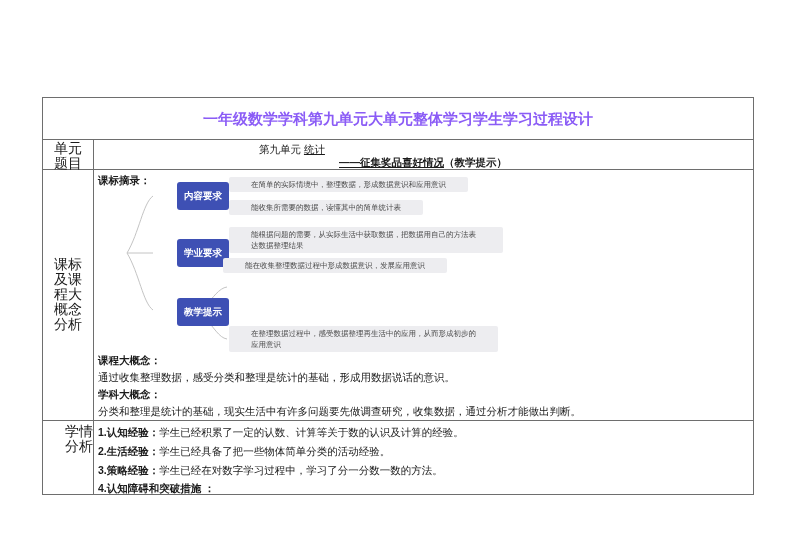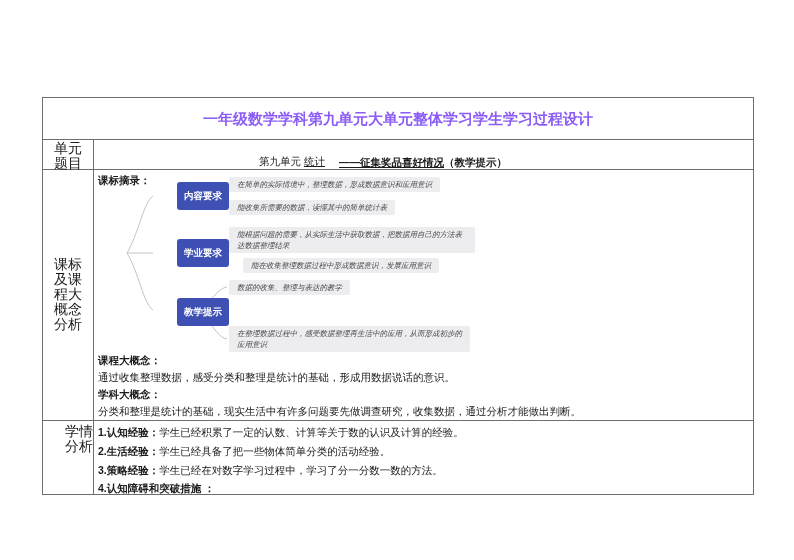--- a/index.html
+++ b/index.html
@@ -12,21 +12,21 @@
              text-align:center;font-size:15px;font-weight:bold;color:#8b5cf6;}
   .cell-label{position:absolute;left:0;width:50px;text-align:center;font-size:14px;line-height:15px;}
   .abs{position:absolute;}
   .small{font-size:10.5px;line-height:14px;}
   .bold{font-weight:bold;}
   .uline{text-decoration:underline;}
   .node-box{position:absolute;width:52px;height:28px;border-radius:3px;
             display:flex;align-items:center;justify-content:center;
             color:#ffffff;font-size:9.5px;font-weight:bold;margin-left:24px;}
   .bubble{position:absolute;font-size:7.5px;line-height:11px;color:#4a4a4a;
-          padding:2px 8px;border-radius:2px;white-space:nowrap;font-style:italic;}
+          padding:2px 22px;border-radius:2px;white-space:nowrap;}
   .bubble.wrap{white-space:normal;}
   .mm-svg{position:absolute;left:0;top:0;pointer-events:none;}
   .item-line{position:absolute;left:55px;font-size:10.5px;line-height:14px;white-space:nowrap;}
 </style>
 </head>
 <body>
 
 <div class="page">
   <div class="tbl">
 
@@ -34,21 +34,21 @@
     <div class="hline" style="top:71px;"></div>
     <div class="hline" style="top:322px;"></div>
     <div class="vline" style="left:50px;top:41px;bottom:0;"></div>
 
     <div class="doc-title">一年级数学学科第九单元大单元整体学习学生学习过程设计</div>
 
     <div class="cell-label" style="top:43px;">
       <div>单元</div>
       <div>题目</div>
     </div>
-    <div class="abs small" style="left:216px;top:44px;white-space:nowrap;margin-top:12px;">
+    <div class="abs small" style="left:216px;top:44px;white-space:nowrap;">
       <span>第九单元 </span><span class="uline">统计</span>
     </div>
     <div class="abs small bold" style="left:296px;top:57px;white-space:nowrap;">
       <span class="uline">——征集奖品喜好情况</span><span>（教学提示）</span>
     </div>
 
     <div class="cell-label" style="top:159px;">
       <div>课标</div>
       <div>及课</div>
       <div>程大</div>
@@ -73,22 +73,21 @@
       </g>
     </svg>
 
     <div class="node-box" style="left:110px;top:84px;background:#3E50B4;">内容要求</div>
     <div class="node-box" style="left:110px;top:141px;background:#3E50B4;">学业要求</div>
     <div class="node-box" style="left:110px;top:200px;background:#3E50B4;">教学提示</div>
 
     <div class="bubble" style="left:186px;top:79px;background:#EDEDF0;">在简单的实际情境中，整理数据，形成数据意识和应用意识</div>
     <div class="bubble" style="left:186px;top:102px;background:#EDEDF0;">能收集所需要的数据，读懂其中的简单统计表</div>
     <div class="bubble wrap" style="left:186px;top:129px;width:230px;background:#EDEDF0;">能根据问题的需要，从实际生活中获取数据，把数据用自己的方法表达数据整理结果</div>
-    <div class="bubble" style="left:200px;top:160px;background:#EDEDF0;">能在收集整理数据过程中形成数据意识，发展应用意识</div>
-    <div class="bubble" style="left:186px;top:182px;background:#EDEDF0;">数据的收集、整理与表达的教学</div>
+    <div class="bubble" style="left:180px;top:160px;background:#EDEDF0;">能在收集整理数据过程中形成数据意识，发展应用意识</div>
     <div class="bubble wrap" style="left:186px;top:228px;width:225px;background:#EDEDF0;">在整理数据过程中，感受数据整理再生活中的应用，从而形成初步的应用意识</div>
 
     <div class="abs small bold" style="left:55px;top:255px;">课程大概念：</div>
     <div class="abs small" style="left:55px;top:272px;white-space:nowrap;">通过收集整理数据，感受分类和整理是统计的基础，形成用数据说话的意识。</div>
     <div class="abs small bold" style="left:55px;top:289px;">学科大概念：</div>
     <div class="abs small" style="left:55px;top:306px;white-space:nowrap;">分类和整理是统计的基础，现实生活中有许多问题要先做调查研究，收集数据，通过分析才能做出判断。</div>
 
     <div class="cell-label" style="top:326px;text-align:right;">
       <div>学情</div>
       <div>分析</div>

